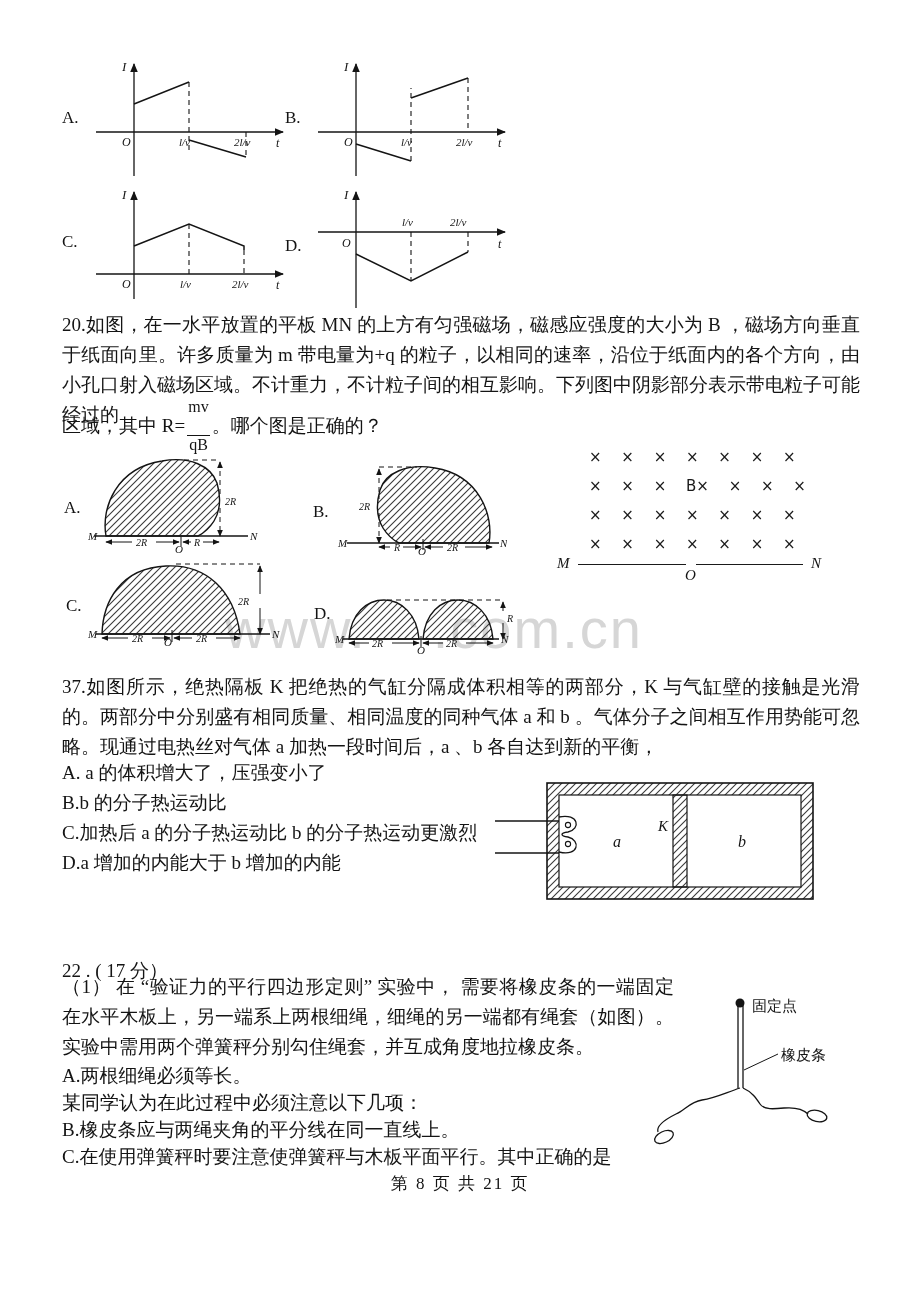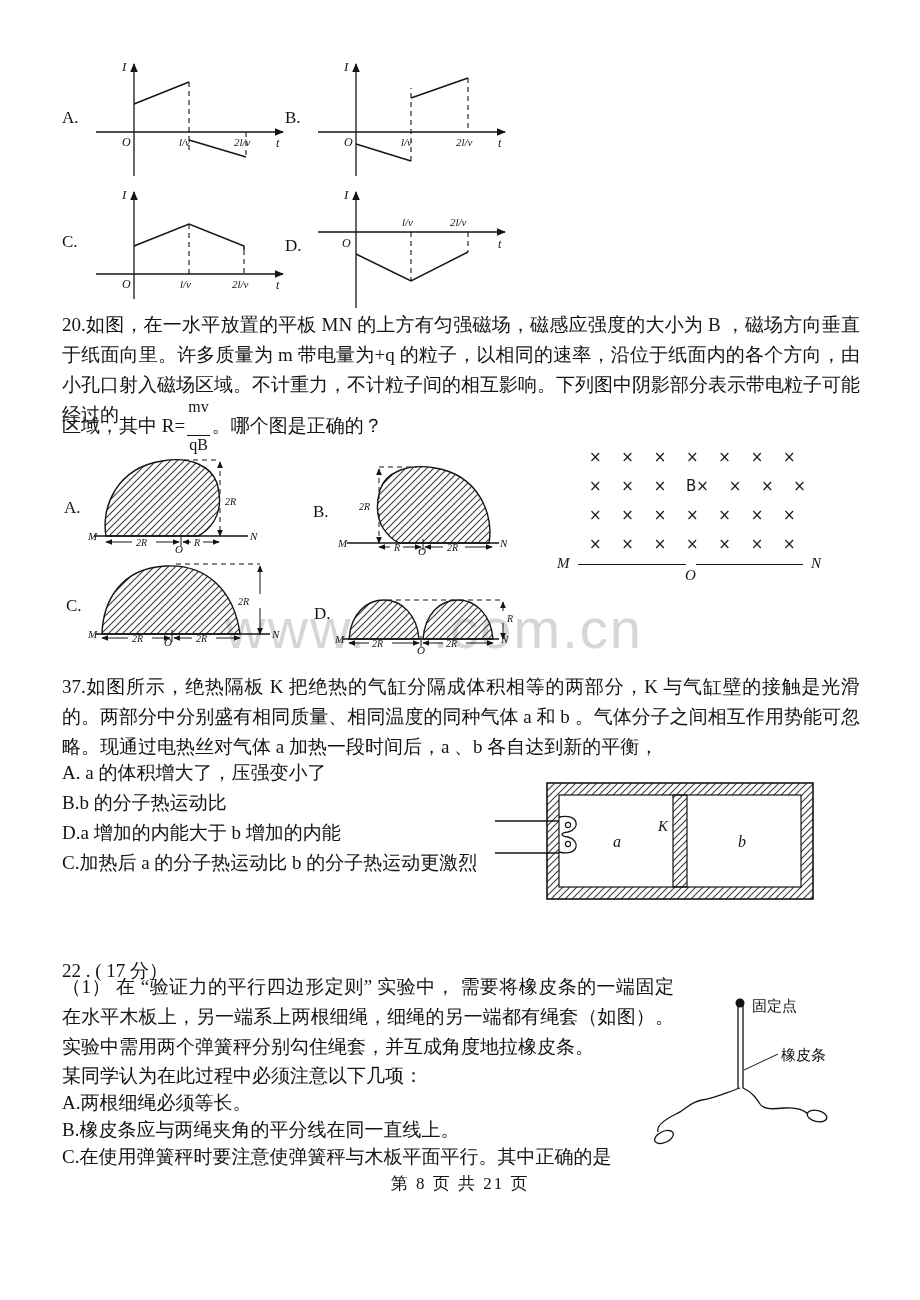--- a/index.html
+++ b/index.html
@@ -202,44 +202,44 @@
     <div class="abs fieldline" style="left:143px;top:121px;width:107px"></div>
     <span class="abs flabel" style="left:4px;top:112px">M</span>
     <span class="abs flabel" style="left:258px;top:112px">N</span>
     <span class="abs flabel" style="left:132px;top:124px">O</span>
   </div>
 
   <div class="abs para" style="left:62px;top:672px;width:798px">37.如图所示，绝热隔板 K 把绝热的气缸分隔成体积相等的两部分，K 与气缸壁的接触是光滑的。两部分中分别盛有相同质量、相同温度的同种气体 a 和 b 。气体分子之间相互作用势能可忽略。现通过电热丝对气体 a  加热一段时间后，a 、b  各自达到新的平衡，</div>
   <div class="abs" style="left:62px;top:758px">
     <div class="optline">A. a  的体积增大了，压强变小了</div>
     <div class="optline">B.b 的分子热运动比</div>
+    <div class="optline">C.加热后 a  的分子热运动比 b  的分子热运动更激烈</div>
     <div class="optline">D.a  增加的内能大于 b  增加的内能</div>
-    <div class="optline">C.加热后 a  的分子热运动比 b  的分子热运动更激烈</div>
   </div>
 
   <svg class="abs" style="left:495px;top:773px" width="330" height="135" viewBox="0 0 330 135">
     <rect x="52" y="10" width="266" height="116" fill="url(#hatch)" stroke="#141414" stroke-width="1.6"></rect>
     <rect x="64" y="22" width="242" height="92" fill="#ffffff" stroke="#141414" stroke-width="1.2"></rect>
     <rect x="178" y="22" width="14" height="92" fill="url(#hatch)" stroke="#141414" stroke-width="1.2"></rect>
     <line x1="0" y1="48" x2="64" y2="48" stroke="#141414" stroke-width="1.4"></line>
     <line x1="0" y1="80" x2="64" y2="80" stroke="#141414" stroke-width="1.4"></line>
     <path d="M64,44 C84,40 86,56 73,59 C65,60 65,63 73,64 C86,67 84,84 64,79" fill="none" stroke="#141414" stroke-width="1.3"></path>
     <circle cx="73" cy="52" r="2.6" fill="none" stroke="#141414" stroke-width="1.1"></circle>
     <circle cx="73" cy="71" r="2.6" fill="none" stroke="#141414" stroke-width="1.1"></circle>
     <text x="118" y="74" font-size="16" class="t-it">a</text>
     <text x="163" y="58" font-size="15" class="t-it">K</text>
     <text x="243" y="74" font-size="16" class="t-it">b</text>
   </svg>
 
 
   <div class="abs heading" style="left:62px;top:942px">22 . ( 17  分）</div>
   <div class="abs para" style="left:62px;top:972px;width:612px">（1） 在 “验证力的平行四边形定则” 实验中， 需要将橡皮条的一端固定在水平木板上，另一端系上两根细绳，细绳的另一端都有绳套（如图）。实验中需用两个弹簧秤分别勾住绳套，并互成角度地拉橡皮条。</div>
   <div class="abs" style="left:62px;top:1062px">
+    <div class="optline" style="line-height:27px">A.两根细绳必须等长。</div>
     <div class="optline" style="line-height:27px">某同学认为在此过程中必须注意以下几项：</div>
-    <div class="optline" style="line-height:27px">A.两根细绳必须等长。</div>
     <div class="optline" style="line-height:27px">B.橡皮条应与两绳夹角的平分线在同一直线上。</div>
     <div class="optline" style="line-height:27px">C.在使用弹簧秤时要注意使弹簧秤与木板平面平行。其中正确的是</div>
   </div>
 
   <svg class="abs" style="left:640px;top:988px" width="255" height="180" viewBox="0 0 255 180">
     <circle cx="100" cy="15" r="4.5" fill="#141414"></circle>
     <line x1="98" y1="17" x2="98" y2="100" stroke="#141414" stroke-width="1.3"></line>
     <line x1="103" y1="17" x2="103" y2="100" stroke="#141414" stroke-width="1.3"></line>
     <text x="112" y="23" font-size="15" class="cjk">固定点</text>
     <line x1="104" y1="82" x2="138" y2="66" stroke="#141414" stroke-width="1"></line>

